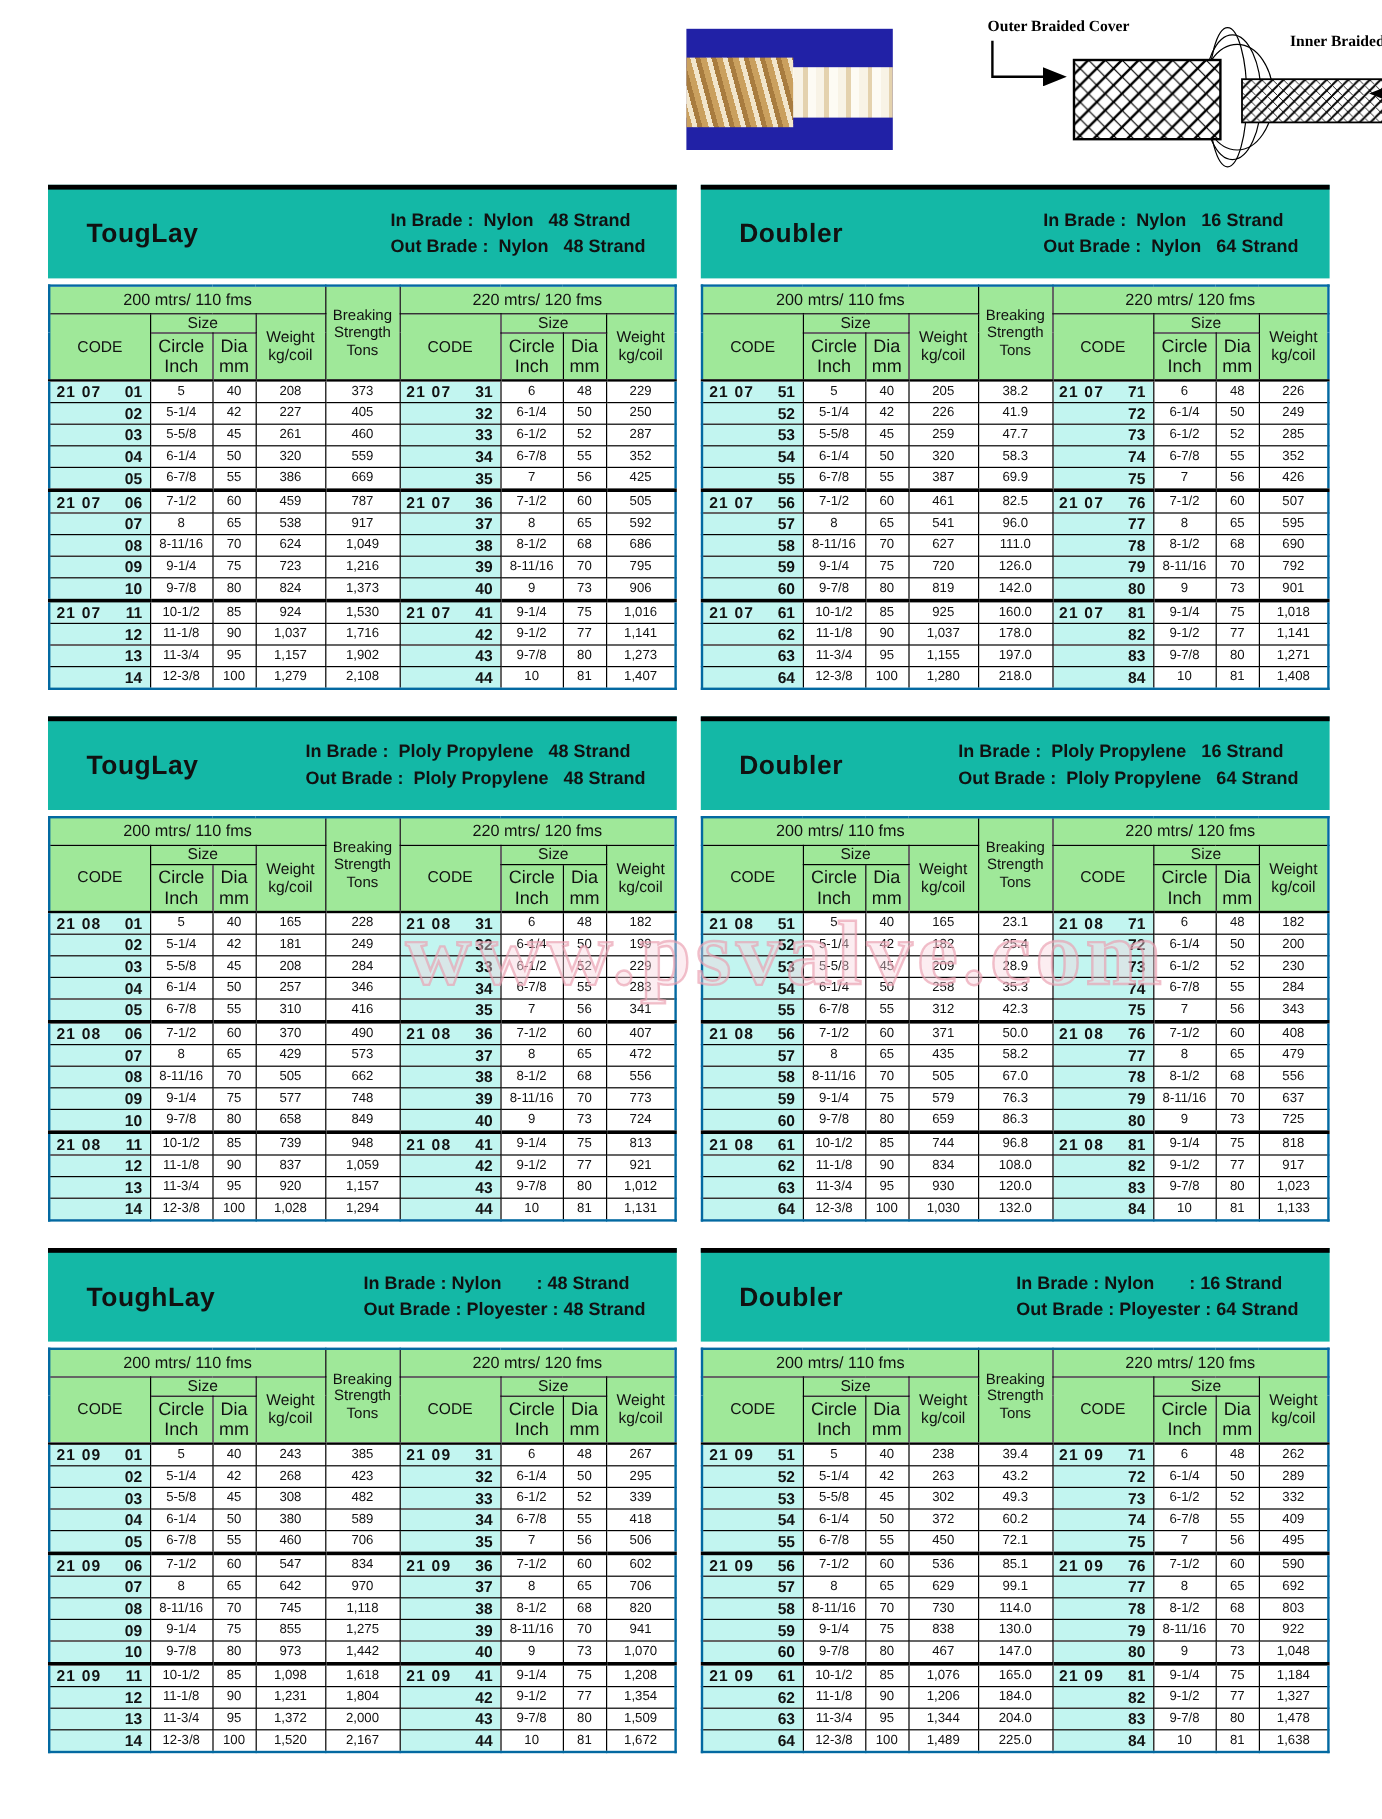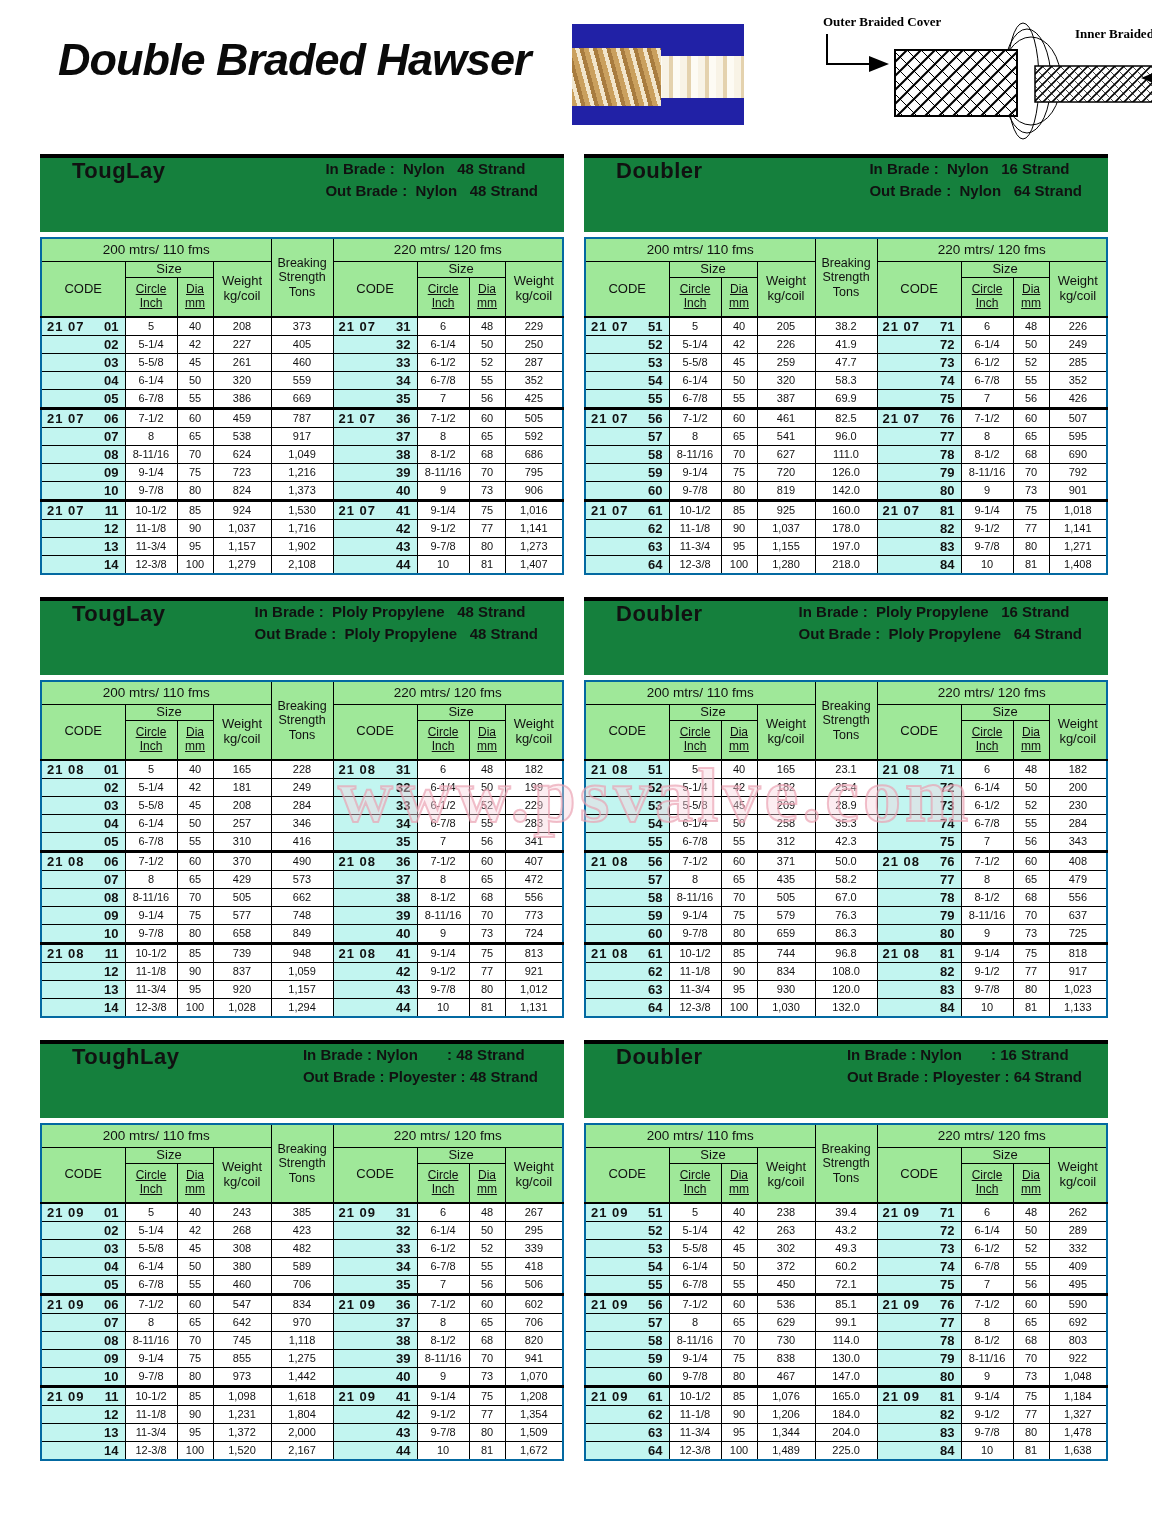--- a/index.html
+++ b/index.html
@@ -15,47 +15,46 @@
              background:repeating-linear-gradient(75deg,#caa05e 0 5px,#f2e6cc 5px 9px,#a87c3f 9px 13px);}
   .diagram{position:absolute;left:795px;top:8px;width:396px;height:136px;}
   .diagram-label{font-family:"Liberation Serif",serif;font-weight:bold;font-size:13px;}
   
   .watermark{position:absolute;left:338px;top:752px;z-index:6;pointer-events:none;
              font-size:76px;font-weight:bold;letter-spacing:4px;
              color:rgba(249,213,221,0.42);font-family:Liberation Serif, serif;-webkit-text-stroke:2px rgba(233,158,175,0.65);}
   
   .tables{position:absolute;left:40px;top:154px;display:grid;
           grid-template-columns:524px 524px;column-gap:20px;row-gap:22px;}
-  .band{height:74px;background:#15803d;border-top:4px solid #000;display:flex;}
+  .band{height:74px;background:#14b8a6;border-top:4px solid #000;display:flex;align-items:center;}
   .band-name{margin-left:32px;font-size:22px;font-weight:bold;letter-spacing:0.5px;width:170px;}
   .band-brade{margin-left:auto;margin-right:26px;text-align:left;}
   .band-brade div{font-size:15px;font-weight:bold;line-height:1.45;white-space:pre;}
   table.data{margin-top:5px;border-collapse:collapse;table-layout:fixed;width:524px;
              border:2px solid #0369a1;}
   table.data th,table.data td{border:1px solid #000;text-align:center;padding:0;overflow:hidden;}
   table.data thead th{background:#9fe899;font-weight:normal;white-space:pre-line;line-height:1.15;}
   .ha th{font-size:13.5px;height:22px;}
   .hb th{font-size:13px;}
-  .hc th{font-size:12px;height:38px;text-decoration:underline;}
+  .hc th{font-size:15px;height:38px;}
   th.brk{border-left:2px solid #000;border-right:2px solid #000;font-size:12.5px;}
   td.brkc{border-left:2px solid #000;border-right:2px solid #000;}
   tbody td{height:17px;font-size:11px;background:#fff;}
   tbody tr:first-child td{border-top:2px solid #000;}
   tr.grp td{border-top:3px solid #000;}
   td.code{background:#c2f5f0;}
   .codewrap{display:flex;justify-content:space-between;align-items:center;
             padding:0 6px 0 5px;font-weight:bold;font-size:13px;}
   .codewrap .pfx{letter-spacing:1px;}
 </style>
 </head>
 <body>
 
 <div class="page">
 
-  <div class="page-title">Double Braded Hawser</div>
 
   <div class="rope-photo">
     <div class="rope-band"></div>
   </div>
 
   <div class="diagram">
     <svg width="396" height="136" viewBox="0 0 396 136">
       <defs>
         <pattern id="braidA" width="14" height="14" patternUnits="userSpaceOnUse">
           <rect width="14" height="14" fill="#fff"></rect>

